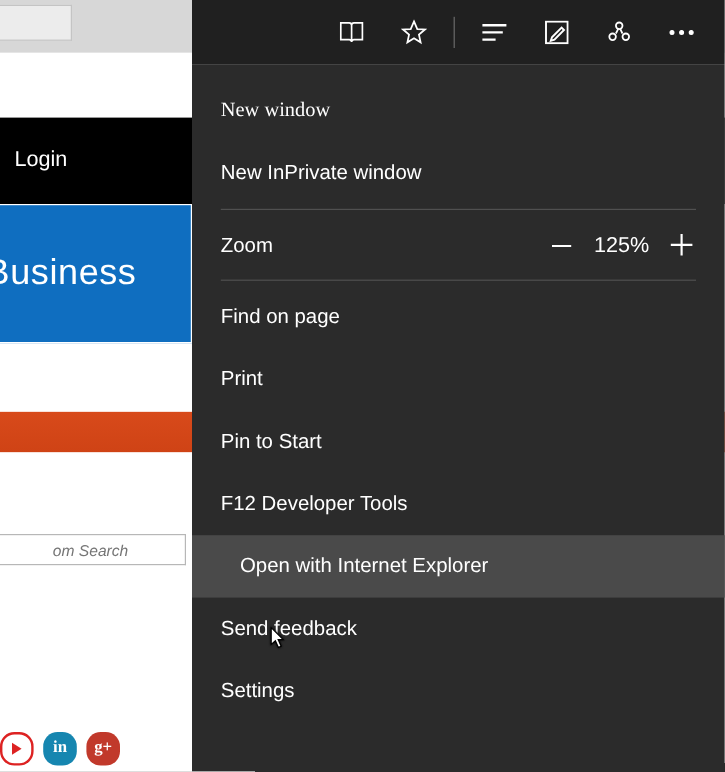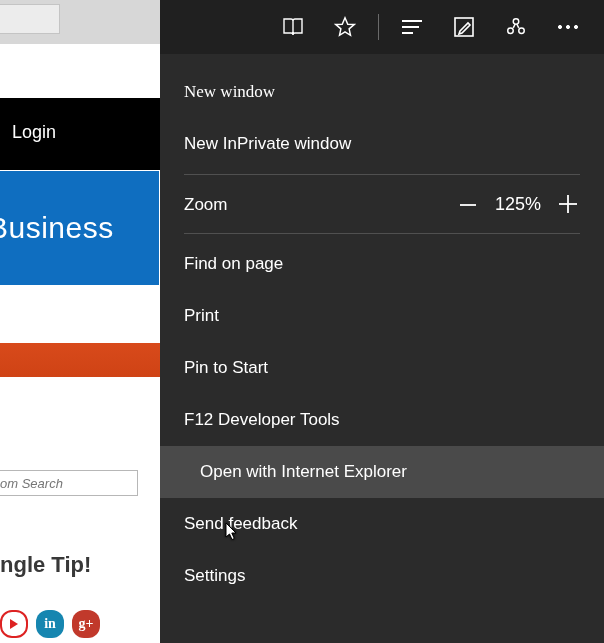--- a/index.html
+++ b/index.html
@@ -9,21 +9,21 @@
   
   .bg-page { position: absolute; left: 0; top: 0; width: 604px; height: 643px; }
   .tab-strip { height: 44px; background: #d7d7d7; }
   .tab-fragment { position:absolute; left:0; top:4px; width:60px; height:30px; background:#ececec; border:1px solid #c4c4c4; border-left:none; }
   .titlebar-strip { position:absolute; top:44px; left:0; right:0; height:54px; background:#ffffff; }
   .blackbar { position:absolute; top:98px; left:0; right:0; height:72px; background:#000; }
   .login { position:absolute; left:12px; top:122px; color:#fff; font-size:18px; }
   .bluebox { position:absolute; top:170px; left:0; width:160px; height:116px; background:#0f6ec0; color:#fff; font-size:30px; font-weight:300; padding-left:0; padding-top:40px; border:1px solid #fff; border-left:none; }
   .bluebox span { margin-left:-12px; letter-spacing:0.5px; }
   .orangebar { position:absolute; top:340px; left:0; right:0; height:40px; background: linear-gradient(#d84a1b,#cf4315); border-top:3px solid #fff; border-bottom:3px solid #fff; }
-  .searchbox { position:absolute; top:470px; left:0; width:138px; height:26px; background:#fff; border:1px solid #b7b7b7; border-left:none;}
+  .searchbox { position:absolute; top:445px; left:0; width:155px; height:26px; background:#fff; border:1px solid #b7b7b7; border-left:none;padding-left:44px;}
   .searchbox input { border:none; width:100%; height:100%; font-size:13px; font-family:Arial,sans-serif; font-style:italic; color:#9a9a9a; padding-left:0; outline:none; background:transparent;}
   .tip { position:absolute; top:552px; left:0; font-size:22px; font-weight:bold; color:#383838; }
   .social { position:absolute; top:610px; left:0; display:flex; gap:8px; align-items:center;}
   .social .ico { width:28px; height:28px; border-radius:12px; display:flex; align-items:center; justify-content:center; font-size:14px; color:#fff; font-weight:bold; font-family:Georgia,serif;}
   .yt { background:#fff; border:2px solid #d22; color:#d22; position:relative; border-radius:6px;}
   .yt::after{content:"";border-left:8px solid #d22;border-top:5px solid transparent;border-bottom:5px solid transparent;}
   .li { background:#1686b0; }
   .gp { background:#c1392b; }
 
   
@@ -57,21 +57,20 @@
     <div class="tab-strip"></div>
     <div class="tab-fragment"></div>
     <div class="titlebar-strip"></div>
     <div class="blackbar"></div>
     <div class="login">Login</div>
     <div class="bluebox"><span>Business</span></div>
     <div class="orangebar"></div>
     <div class="searchbox">
       <input type="text" placeholder="om Search" style="">
     </div>
-    <div class="tip">ngle Tip!</div>
     <div class="social">
       <div class="ico yt"></div>
       <div class="ico li">in</div>
       <div class="ico gp">g+</div>
     </div>
   </div>
 
   <div class="toolbar">
     <div class="tb-btn">
       <svg width="22" height="20" viewBox="0 0 22 20" fill="none" stroke-width="1.4">

